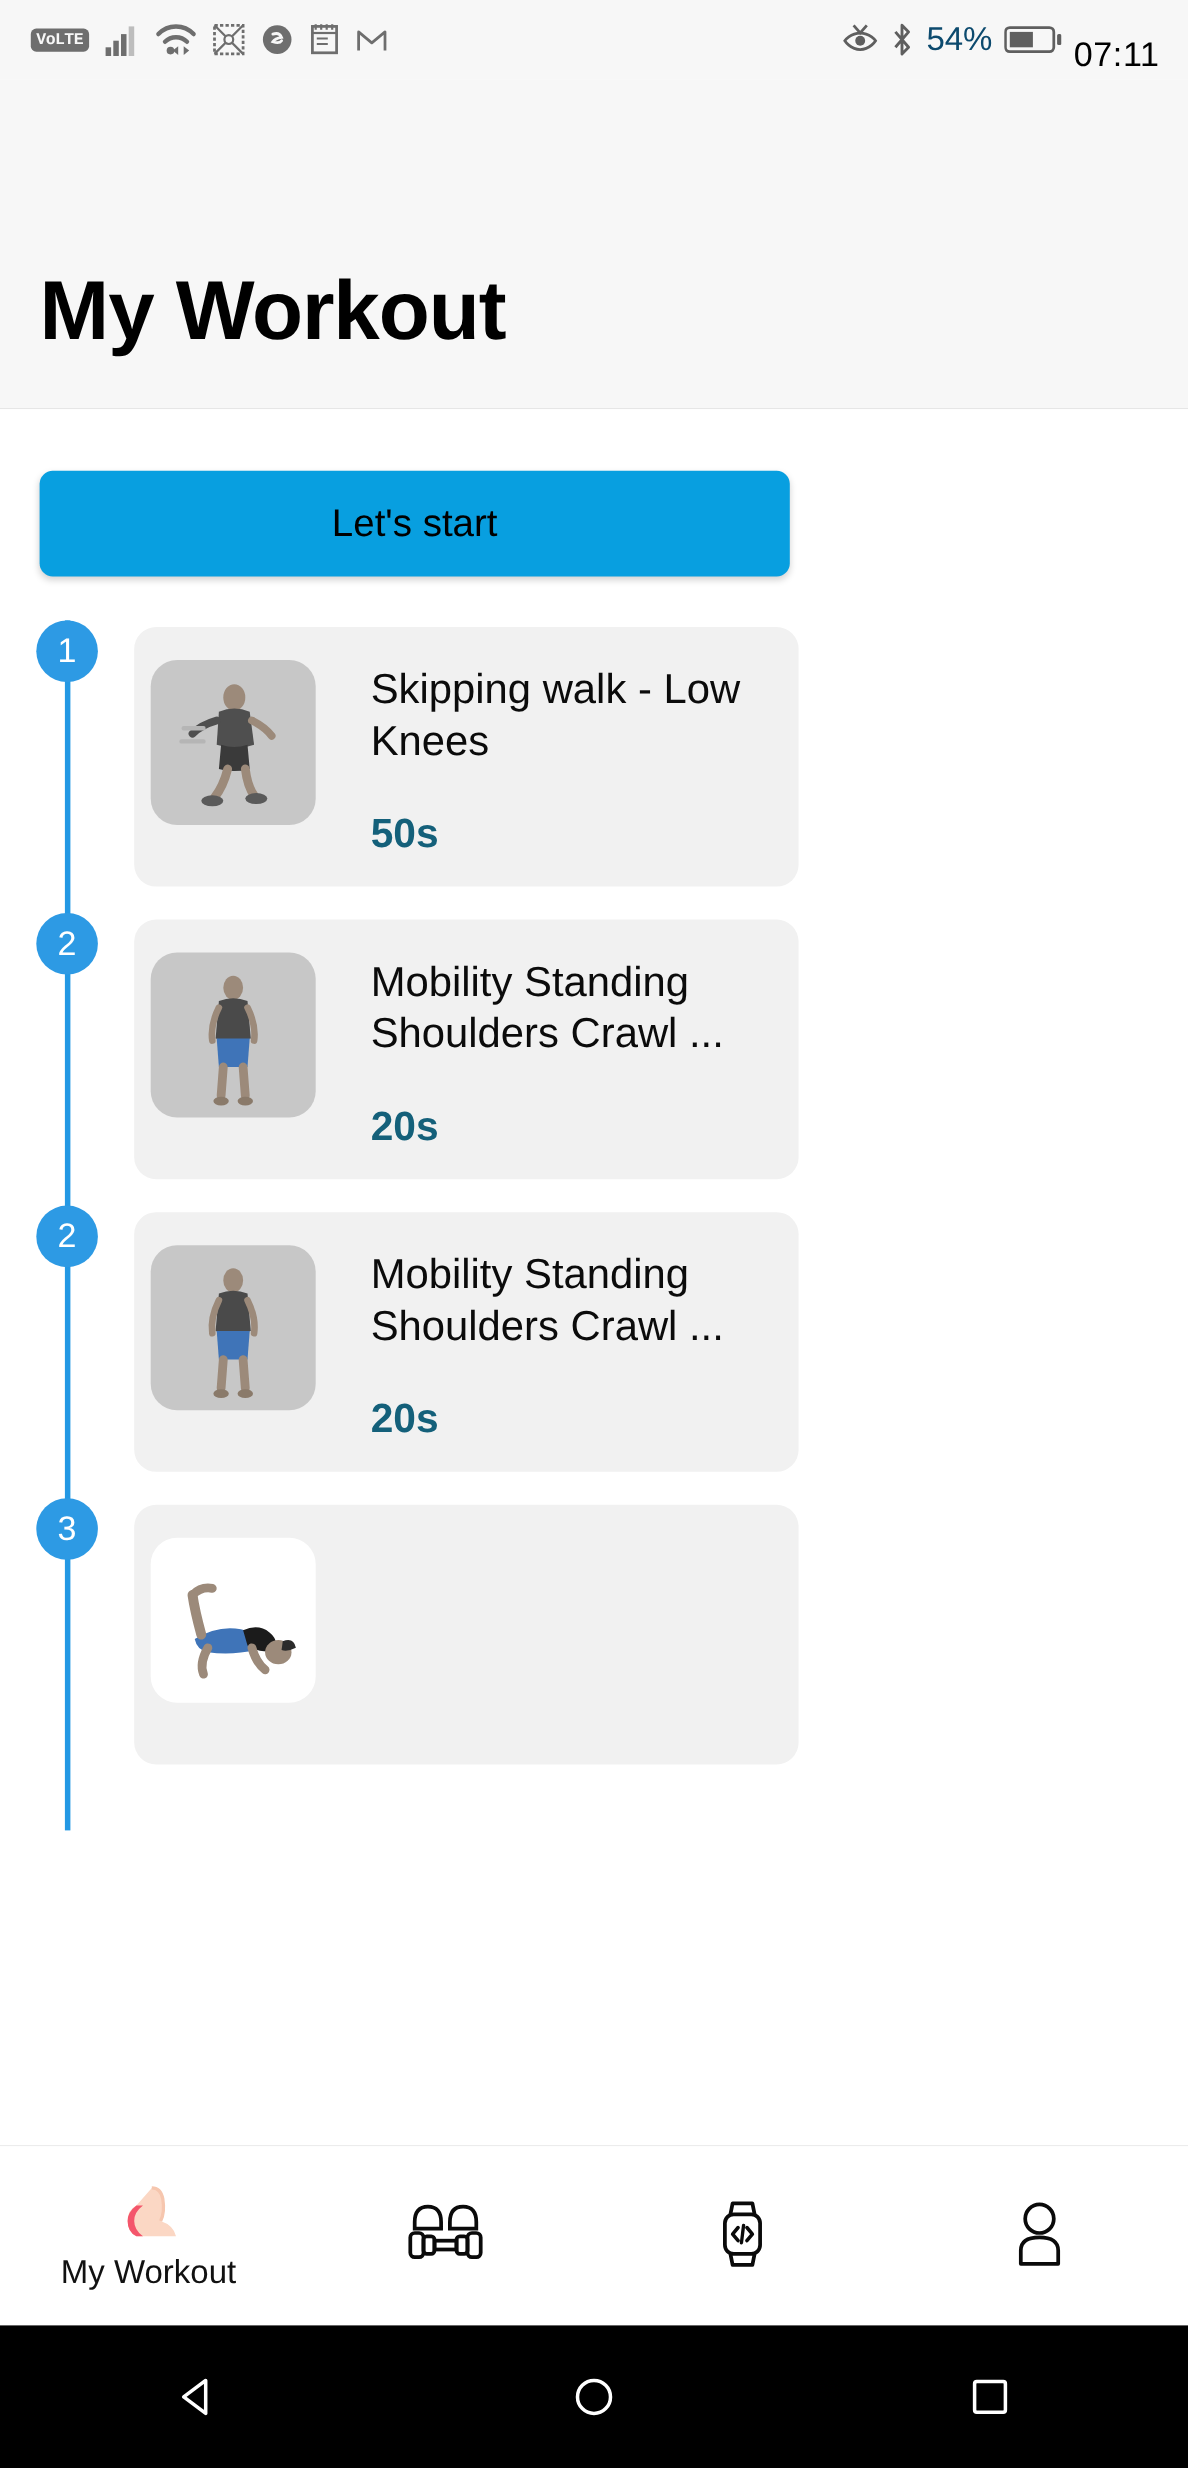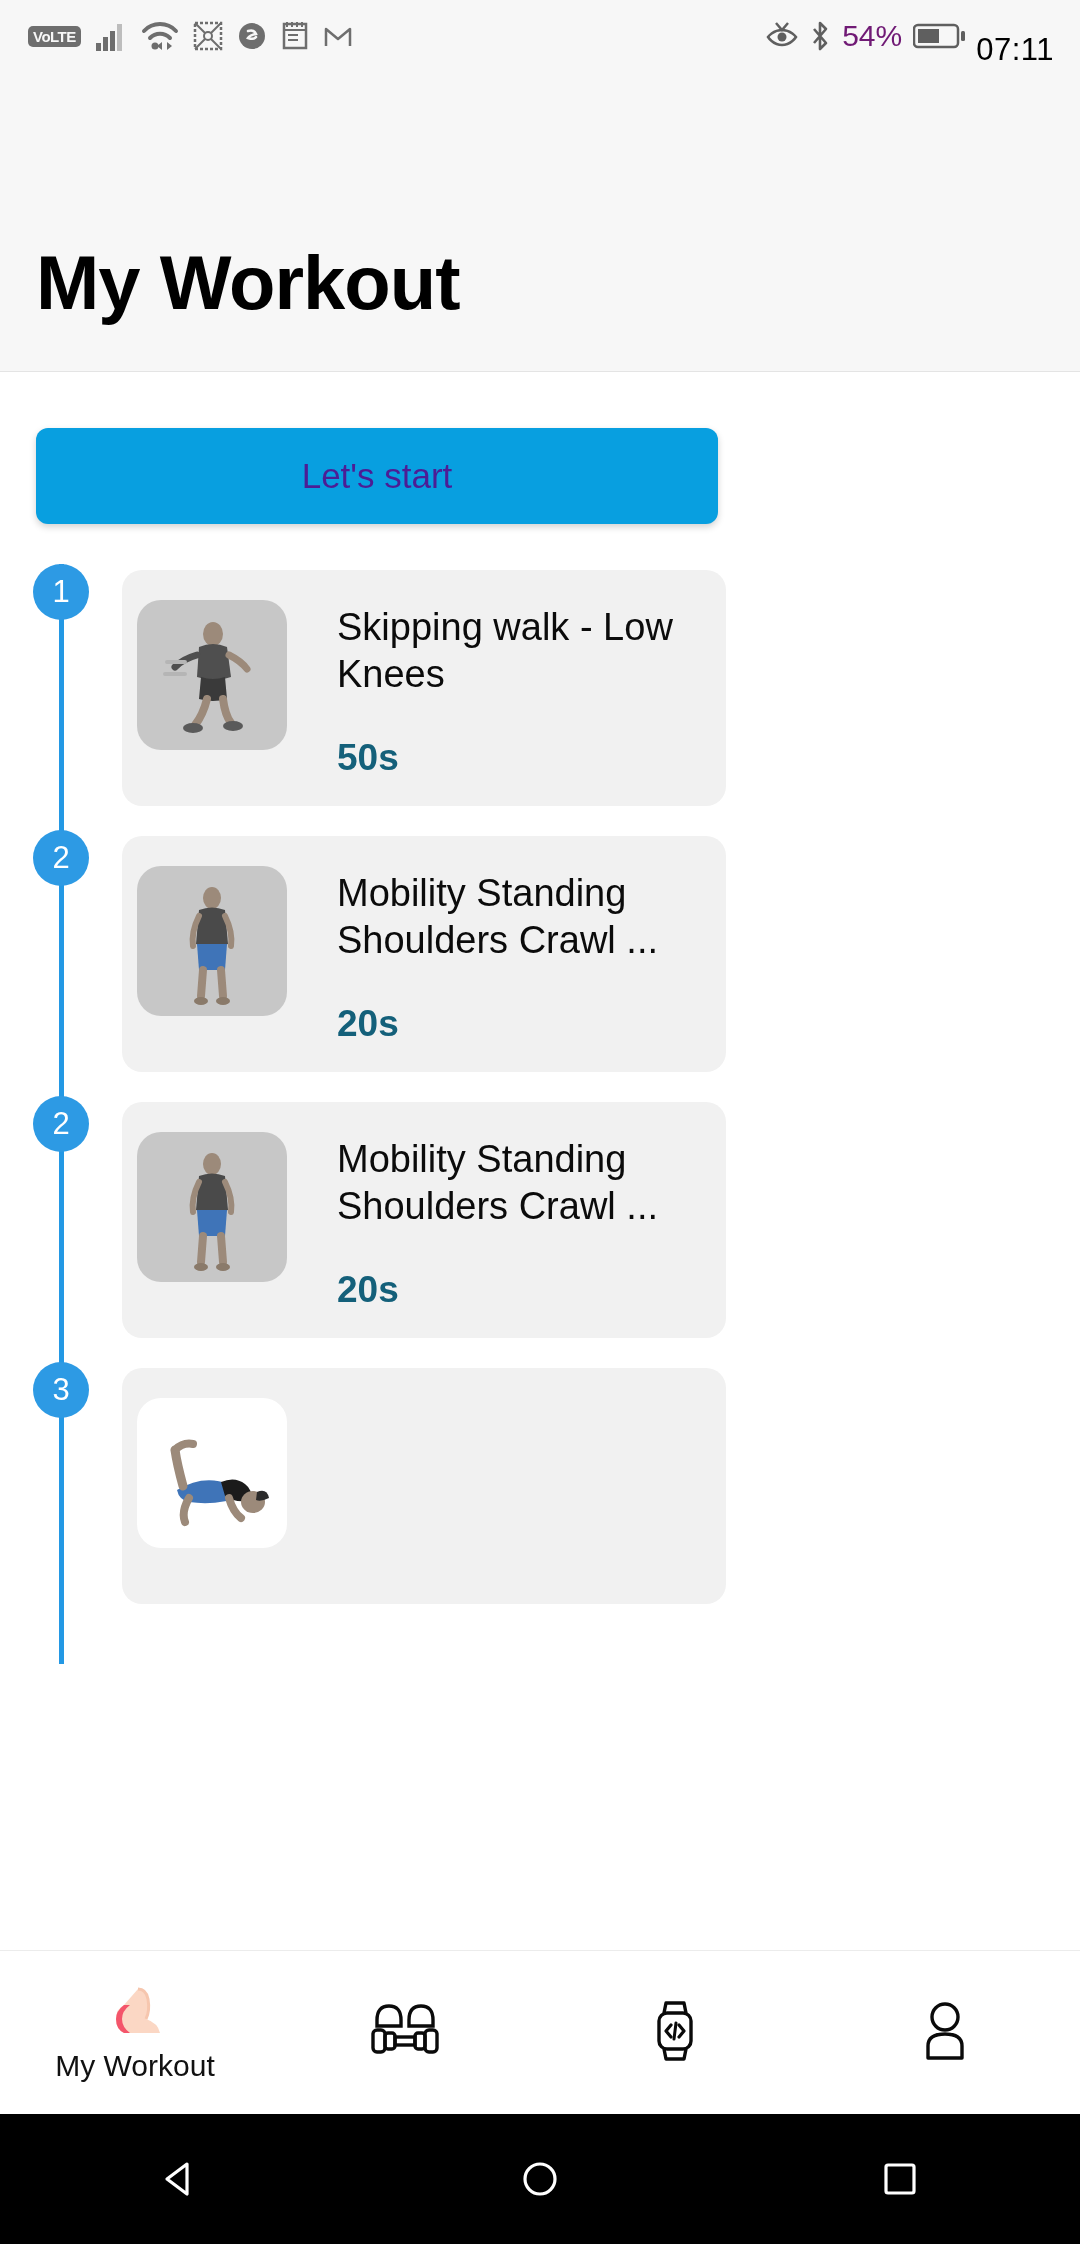--- a/index.html
+++ b/index.html
@@ -10,29 +10,29 @@
     overflow:hidden;
   }
   #screen { width:1080px; height:2244px; position:relative; background:#ffffff; }
 
   
   .statusbar{
     height:72px; background:#f7f7f7;
     display:flex; align-items:center; justify-content:space-between;
     padding:0 26px 0 28px;
   }
-  .sb-left{ display:flex; align-items:center; gap:14px; }
+  .sb-left{ display:flex; align-items:center; gap:14px;font-family:Liberation Mono, monospace; }
   .sb-right{ display:flex; align-items:center; gap:11px; }
   .volte{
     background:#6e6e6e; color:#f7f7f7; font-size:15px; font-weight:bold;
     border-radius:5px; padding:3px 5px; letter-spacing:-0.5px; line-height:1;
   }
   .sb-icon{ display:flex; align-items:flex-end; color:#6e6e6e; }
   .sb-time{ font-size:31px; color:#000000; letter-spacing:0.5px;margin-top:27px; }
-  .sb-batt{ font-size:30px; color:#701a75; }
+  .sb-batt{ font-size:30px; color:#0c4a6e; }
 
   
   .header{
     background:#f7f7f7;
     height:300px;
     display:flex; align-items:flex-end;
     padding:0 0 50px 36px;
     border-bottom:1px solid #e4e4e4;
   }
   .page-title{
@@ -44,21 +44,21 @@
   .content{ position:relative; background:#fff; height:1578px; overflow:hidden; }
 
   .start-btn{
     position:absolute; left:36px; top:56px;
     width:682px; height:96px;
     background:#089fe0; border-radius:12px;
     display:flex; align-items:center; justify-content:center;
     box-shadow:0 3px 7px rgba(0,0,0,0.18);
     border:none; cursor:pointer;
   }
-  .start-btn span{ color:#4c1d95; font-size:35px; font-weight:500; }
+  .start-btn span{ color:#000000; font-size:35px; font-weight:500; }
 
   
   .timeline{
     position:absolute; left:59px; top:192px;
     width:5px; height:1100px; background:#2398e4;
   }
   .step{
     position:absolute; left:33px;
     width:56px; height:56px; border-radius:50%;
     background:#2d9ae4; color:#fff;

